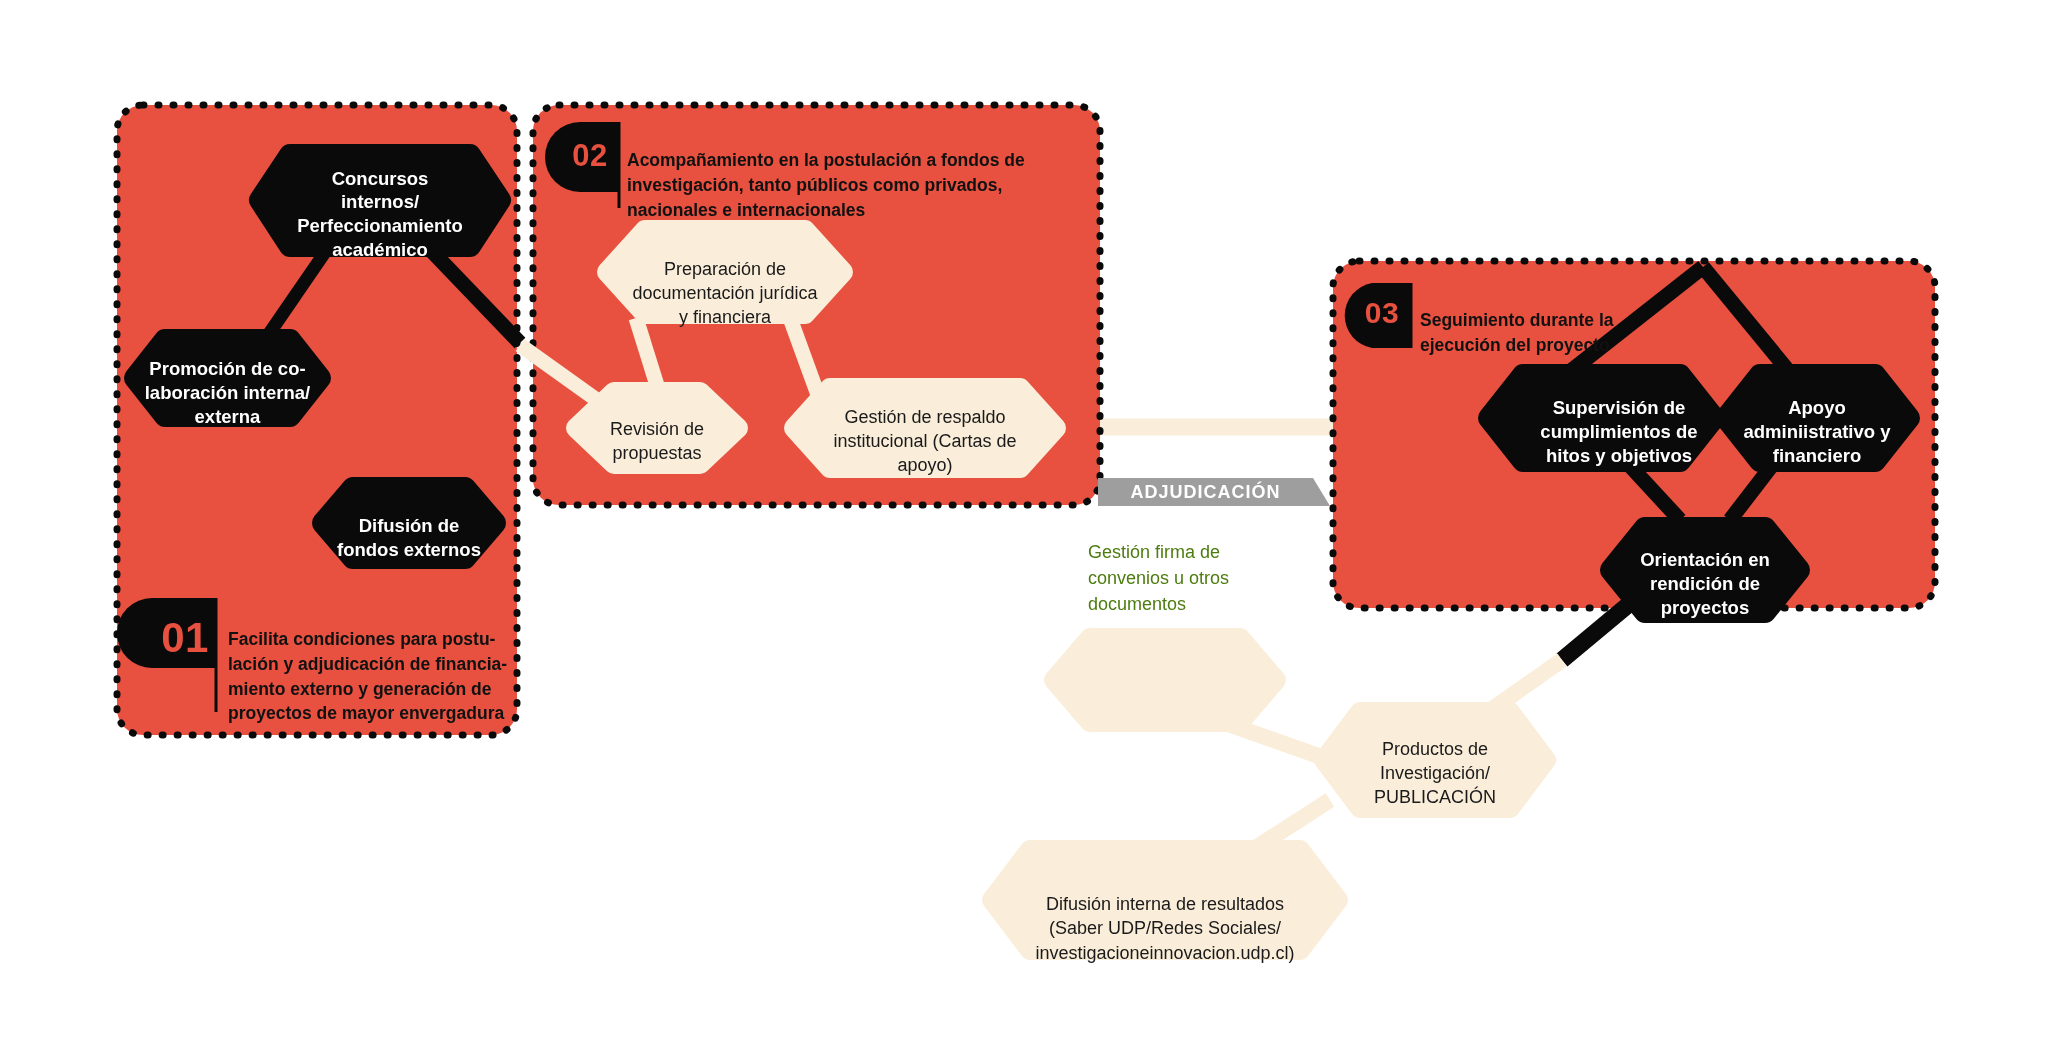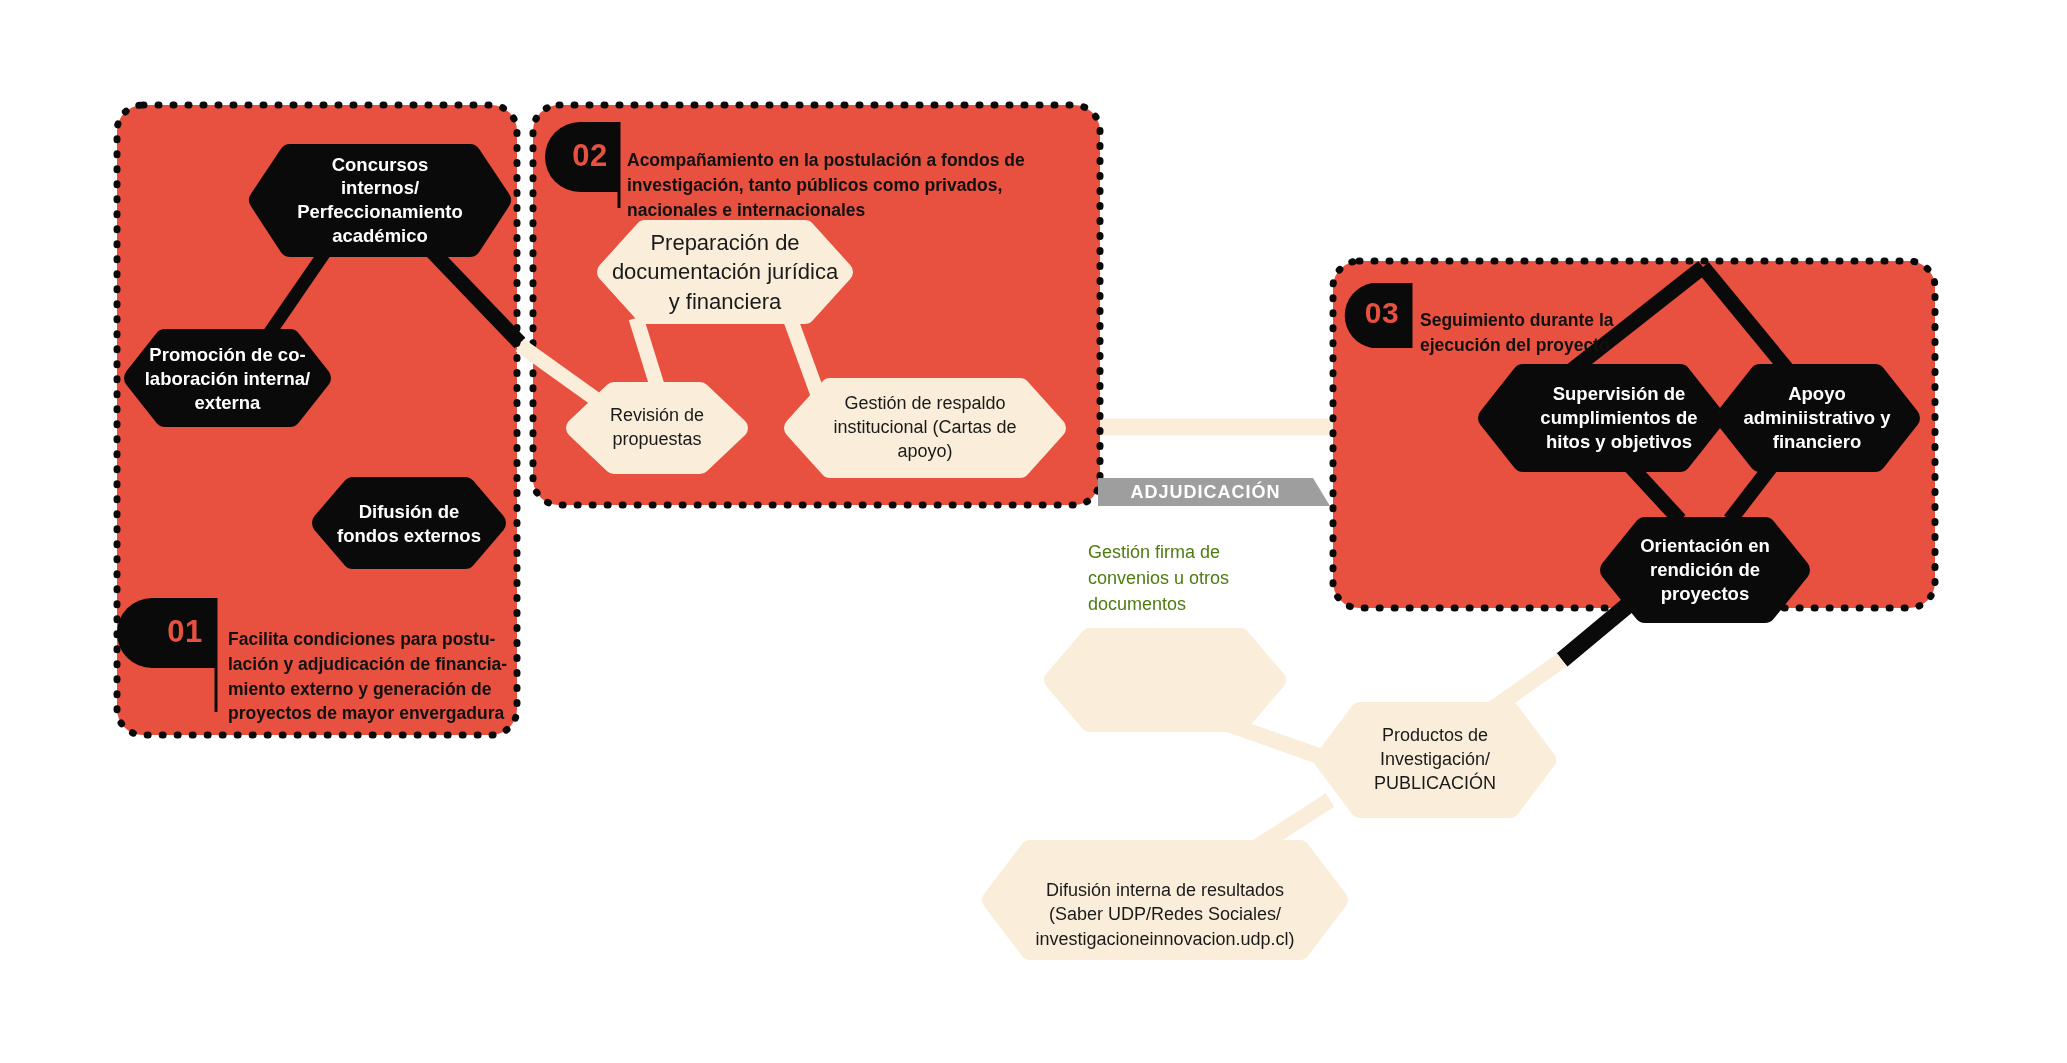--- a/index.html
+++ b/index.html
@@ -1,21 +1,21 @@
 <!DOCTYPE html>
 <html><head>
 <meta charset="utf-8">
 <style>
   html,body{margin:0;padding:0;background:#ffffff;}
   body{width:2067px;height:1063px;overflow:hidden;
        font-family:"Liberation Sans","DejaVu Sans",sans-serif;}
   #stage{position:relative;width:2067px;height:1063px;background:#fff;}
   svg#canvas{position:absolute;left:0;top:0;width:2067px;height:1063px;}
   .hexlabel{position:absolute;display:flex;align-items:center;justify-content:center;
-            text-align:center;pointer-events:none;}
+            text-align:center;pointer-events:none;margin-top:14px;}
   .hexlabel span{display:block;white-space:pre-line;}
   .dark-hex-text{color:#ffffff;font-weight:700;}
   .cream-hex-text{color:#1a1a1a;font-weight:400;}
   .panel-num{position:absolute;color:#E8503F;font-weight:700;letter-spacing:0.5px;}
   .panel-desc{position:absolute;color:#111111;font-weight:600;white-space:pre-line;}
   .adj-label{position:absolute;color:#ffffff;font-weight:700;letter-spacing:1px;}
   .adj-desc{position:absolute;color:#4d7c0f;font-weight:400;white-space:pre-line;}
 </style>
 </head>
 <body>
@@ -121,31 +121,31 @@
   <div class="hexlabel dark-hex-text" style="left:131px;top:338px;width:193px;height:82px;font-size:18.5px;line-height:1.28;">
     <span>Promoción de co-
 laboración interna/
 externa</span>
   </div>
   <div class="hexlabel dark-hex-text" style="left:319px;top:486px;width:180px;height:76px;font-size:18.5px;line-height:1.28;">
     <span>Difusión de
 fondos externos</span>
   </div>
 
-  <div class="panel-num" style="left:155px;top:614px;width:60px;text-align:center;font-size:31px;">
+  <div class="panel-num" style="left:155px;top:614px;width:60px;text-align:center;font-size:42px;">
     <span>01</span>
   </div>
   <div class="panel-desc" style="left:228px;top:602px;width:280px;font-size:17.5px;line-height:1.42;">
     <span>Facilita condiciones para postu-
 lación y adjudicación de financia-
 miento externo y generación de
 proyectos de mayor envergadura</span>
   </div>
 
-  <div class="hexlabel cream-hex-text" style="left:603px;top:228px;width:244px;height:88px;font-size:22px;line-height:1.33;">
+  <div class="hexlabel cream-hex-text" style="left:603px;top:228px;width:244px;height:88px;font-size:18px;line-height:1.33;align-items:flex-end;">
     <span>Preparación de
 documentación jurídica
 y financiera</span>
   </div>
   <div class="hexlabel cream-hex-text" style="left:572px;top:390px;width:170px;height:76px;font-size:18px;line-height:1.33;">
     <span>Revisión de
 propuestas</span>
   </div>
   <div class="hexlabel cream-hex-text" style="left:790px;top:386px;width:270px;height:84px;font-size:18px;line-height:1.33;">
     <span>Gestión de respaldo

